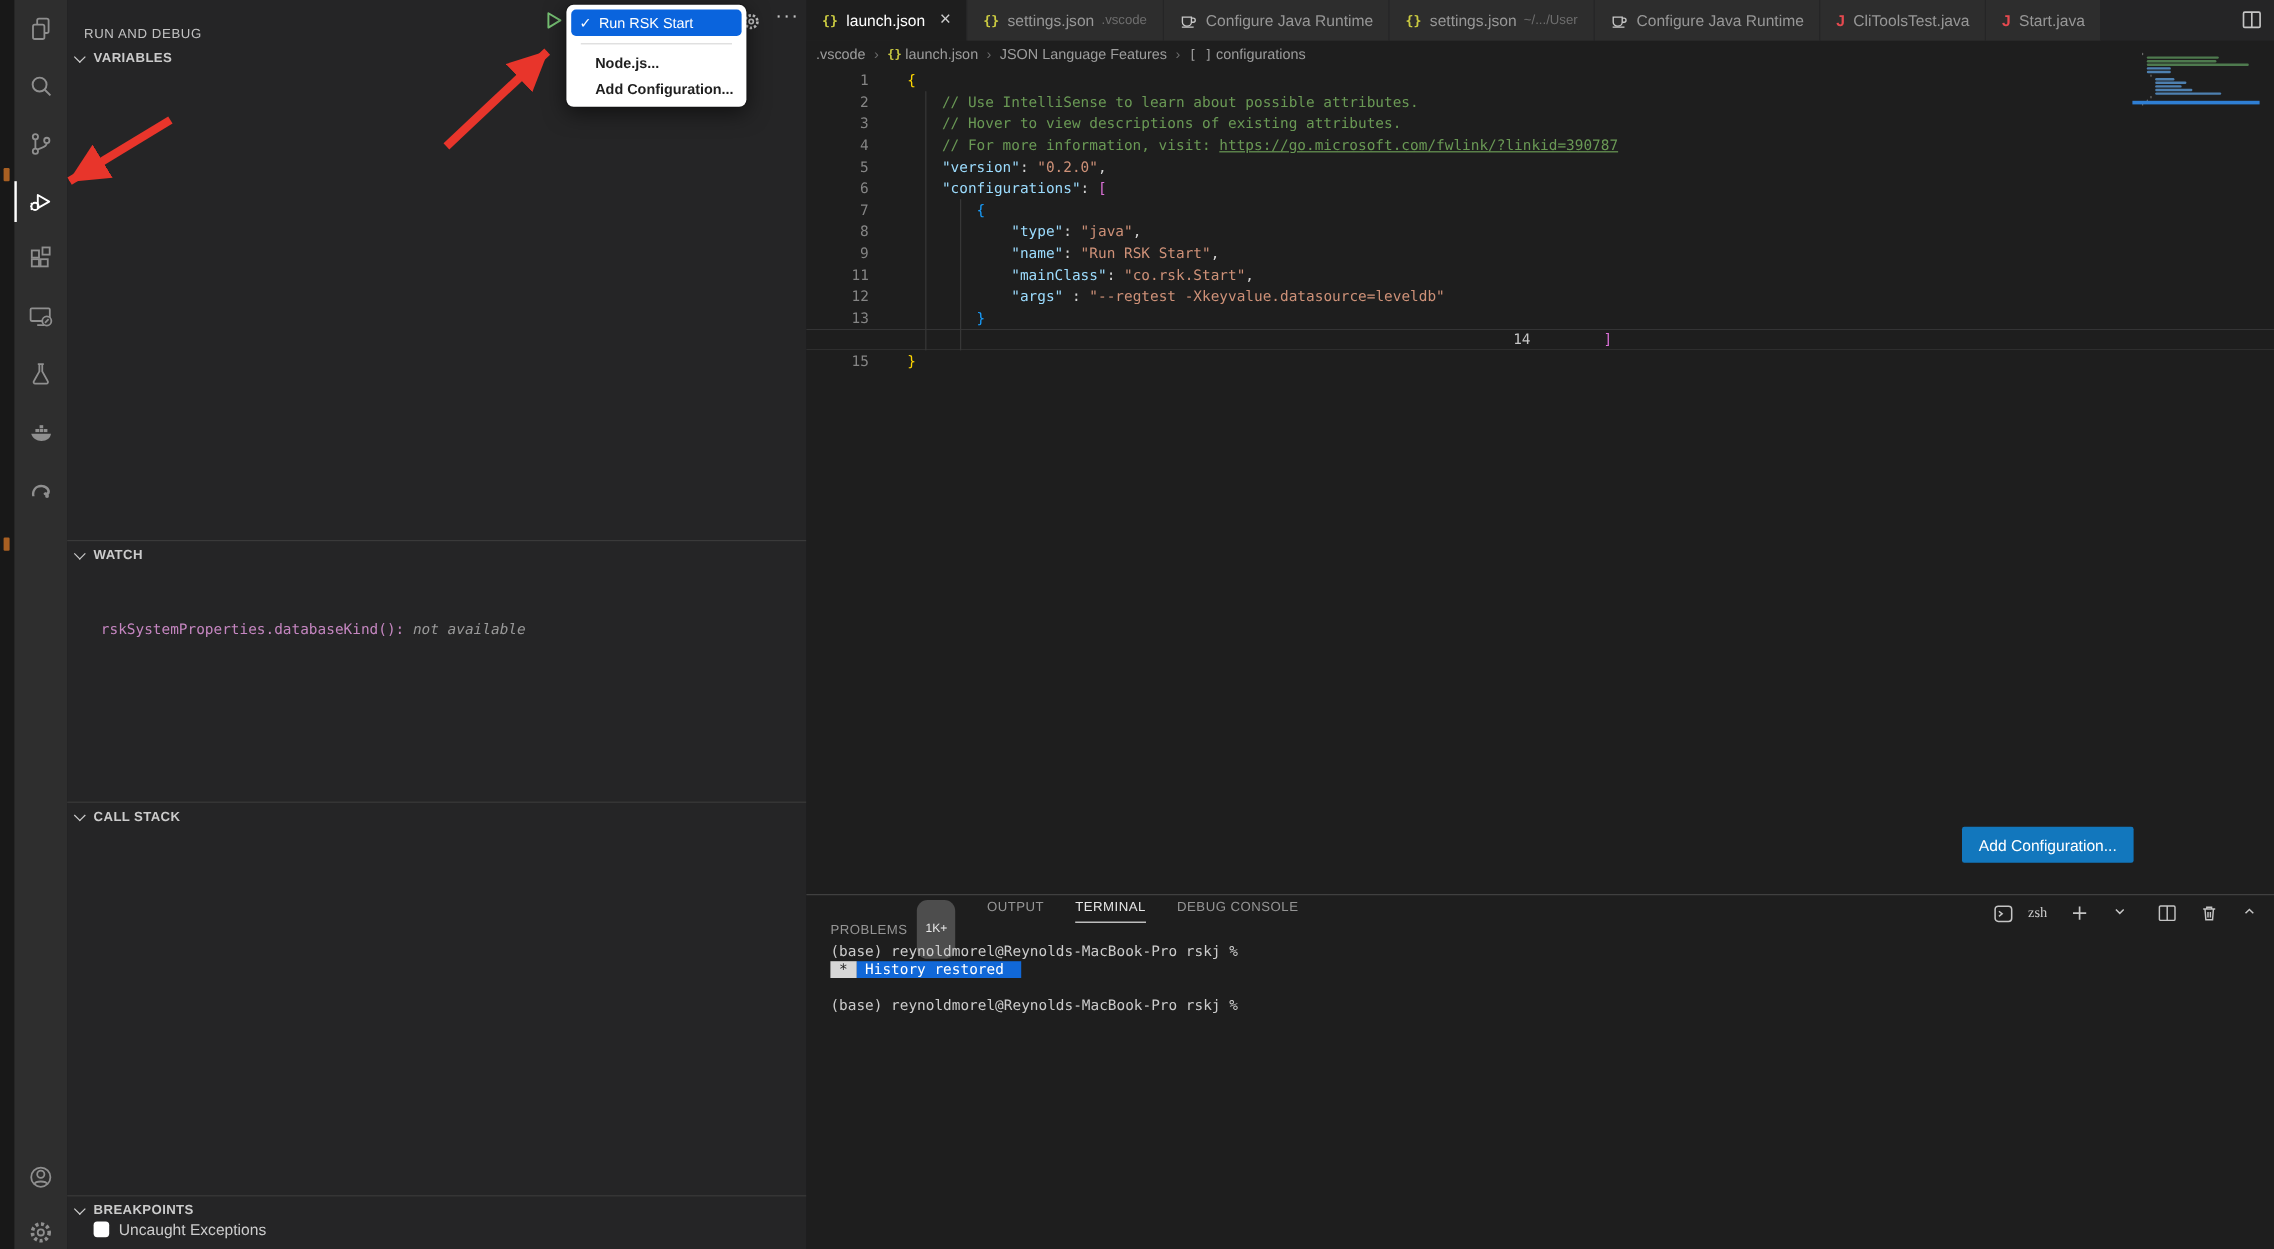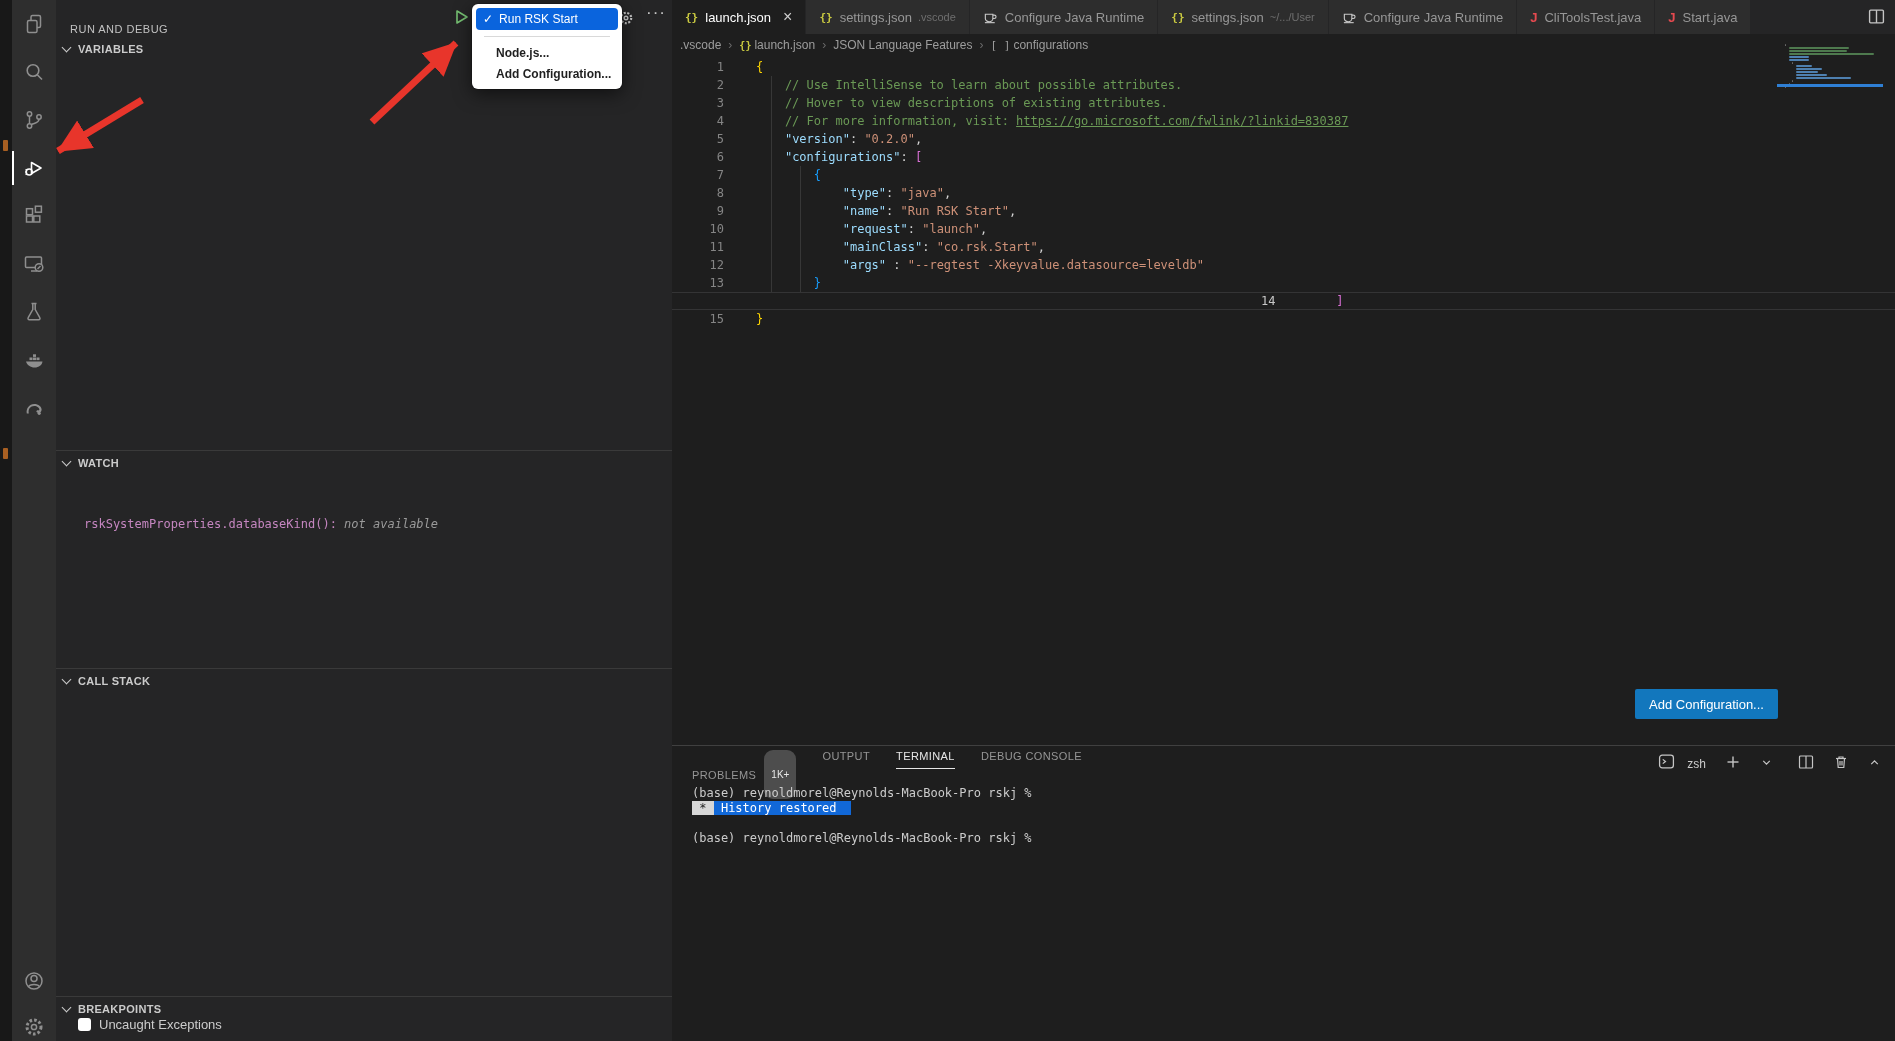--- a/index.html
+++ b/index.html
@@ -75,21 +75,21 @@
          border-radius:2px; cursor:pointer; }
 
   
   .panel { position:absolute; left:672px; top:745px; right:0; bottom:0; background:#1e1e1e;
          border-top:1px solid rgba(128,128,128,.35); box-sizing:border-box; }
   .panel-tabs { position:absolute; left:20px; top:4px; display:flex; gap:26px; align-items:flex-start;
          font-size:11px; letter-spacing:.4px; color:#969696; }
   .ptab { display:flex; gap:8px; align-items:center; padding-bottom:6px; border-bottom:1px solid transparent; }
   .ptab.active { color:#e7e7e7; border-bottom-color:#e7e7e7; }
   .pbadge { background:#4d4d4d; color:#e8e8e8; border-radius:9px; padding:19px 7px; font-size:10px; letter-spacing:0; }
-  .panel-actions { position:absolute; right:14px; top:7px; display:flex; align-items:center; gap:19px; }
+  .panel-actions { position:absolute; right:14px; top:7px; display:flex; align-items:flex-start; gap:19px;font-family:Liberation Serif, serif; }
   .shell-label { font-size:12px; color:#cccccc; margin-left:-7px; }
   .terminal { position:absolute; left:20px; top:40px; font-family:"DejaVu Sans Mono",monospace;
          font-size:12px; color:#cccccc; }
   .trow { height:15px; line-height:15px; white-space:pre; }
   .t-star { background:#d7d7d7; color:#1e1e1e; }
   .t-restored { background:#1168d8; color:#ffffff; }
 
   
   .popup { position:absolute; left:472px; top:4px; width:142px; background:#ffffff; border-radius:6px;
          box-shadow:0 5px 18px rgba(0,0,0,.55), 0 0 0 1px rgba(0,0,0,.15); padding:4px; z-index:40;
@@ -316,45 +316,41 @@
           <div class="cl">
             <span class="ln">2</span>
             <span class="lc"><span class="tk-cm">    // Use IntelliSense to learn about possible attributes.</span></span>
           </div>
           <div class="cl">
             <span class="ln">3</span>
             <span class="lc"><span class="tk-cm">    // Hover to view descriptions of existing attributes.</span></span>
           </div>
           <div class="cl">
             <span class="ln">4</span>
-            <span class="lc"><span class="tk-cm">    // For more information, visit: </span><span class="tk-lk">https://go.microsoft.com/fwlink/?linkid=830387</span></span>
+            <span class="lc"><span class="tk-cm">    // For more information, visit: </span><span class="tk-lk">https://go.microsoft.com/fwlink/?linkid=390787</span></span>
           </div>
           <div class="cl">
             <span class="ln">5</span>
             <span class="lc"><span class="tk-p">    </span><span class="tk-k">"version"</span><span class="tk-p">: </span><span class="tk-s">"0.2.0"</span><span class="tk-p">,</span></span>
           </div>
           <div class="cl">
             <span class="ln">6</span>
             <span class="lc"><span class="tk-p">    </span><span class="tk-k">"configurations"</span><span class="tk-p">: </span><span class="tk-b2">[</span></span>
           </div>
           <div class="cl">
             <span class="ln">7</span>
             <span class="lc"><span class="tk-p">        </span><span class="tk-b3">{</span></span>
           </div>
           <div class="cl">
             <span class="ln">8</span>
             <span class="lc"><span class="tk-p">            </span><span class="tk-k">"type"</span><span class="tk-p">: </span><span class="tk-s">"java"</span><span class="tk-p">,</span></span>
           </div>
           <div class="cl">
             <span class="ln">9</span>
             <span class="lc"><span class="tk-p">            </span><span class="tk-k">"name"</span><span class="tk-p">: </span><span class="tk-s">"Run RSK Start"</span><span class="tk-p">,</span></span>
-          </div>
-          <div class="cl">
-            <span class="ln">10</span>
-            <span class="lc"><span class="tk-p">            </span><span class="tk-k">"request"</span><span class="tk-p">: </span><span class="tk-s">"launch"</span><span class="tk-p">,</span></span>
           </div>
           <div class="cl">
             <span class="ln">11</span>
             <span class="lc"><span class="tk-p">            </span><span class="tk-k">"mainClass"</span><span class="tk-p">: </span><span class="tk-s">"co.rsk.Start"</span><span class="tk-p">,</span></span>
           </div>
           <div class="cl">
             <span class="ln">12</span>
             <span class="lc"><span class="tk-p">            </span><span class="tk-k">"args"</span><span class="tk-p"> : </span><span class="tk-s">"--regtest -Xkeyvalue.datasource=leveldb"</span></span>
           </div>
           <div class="cl">

